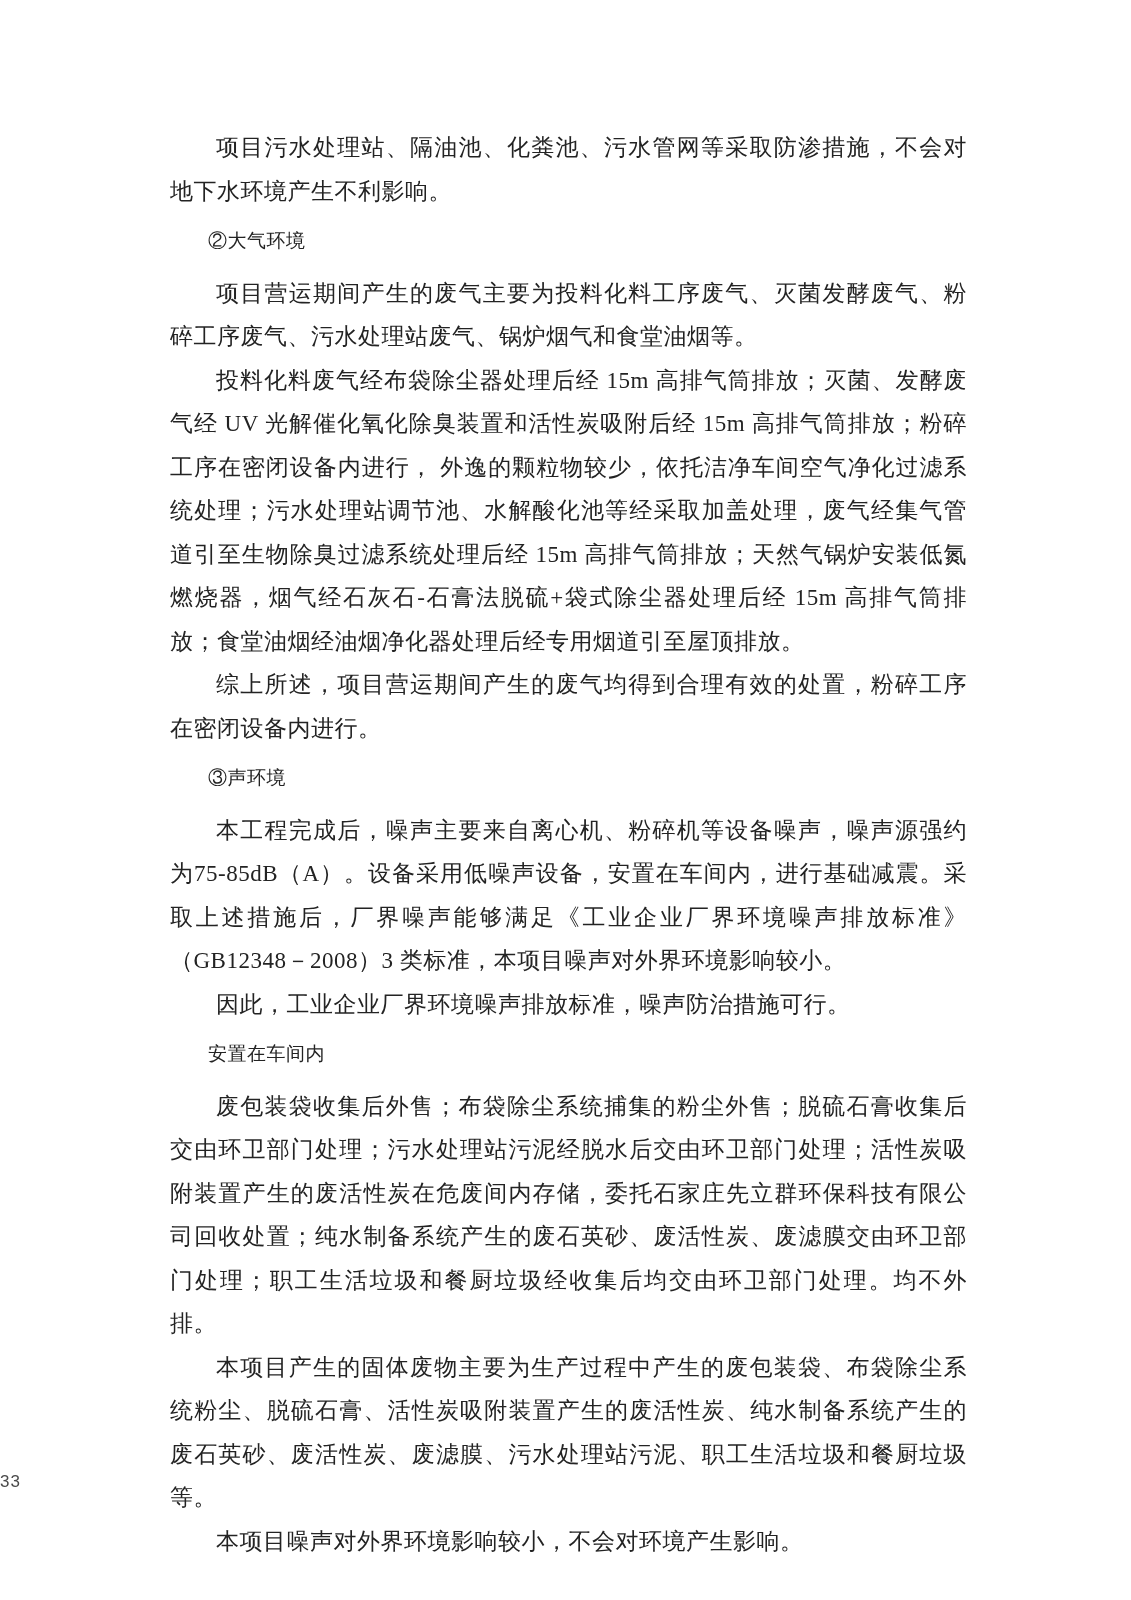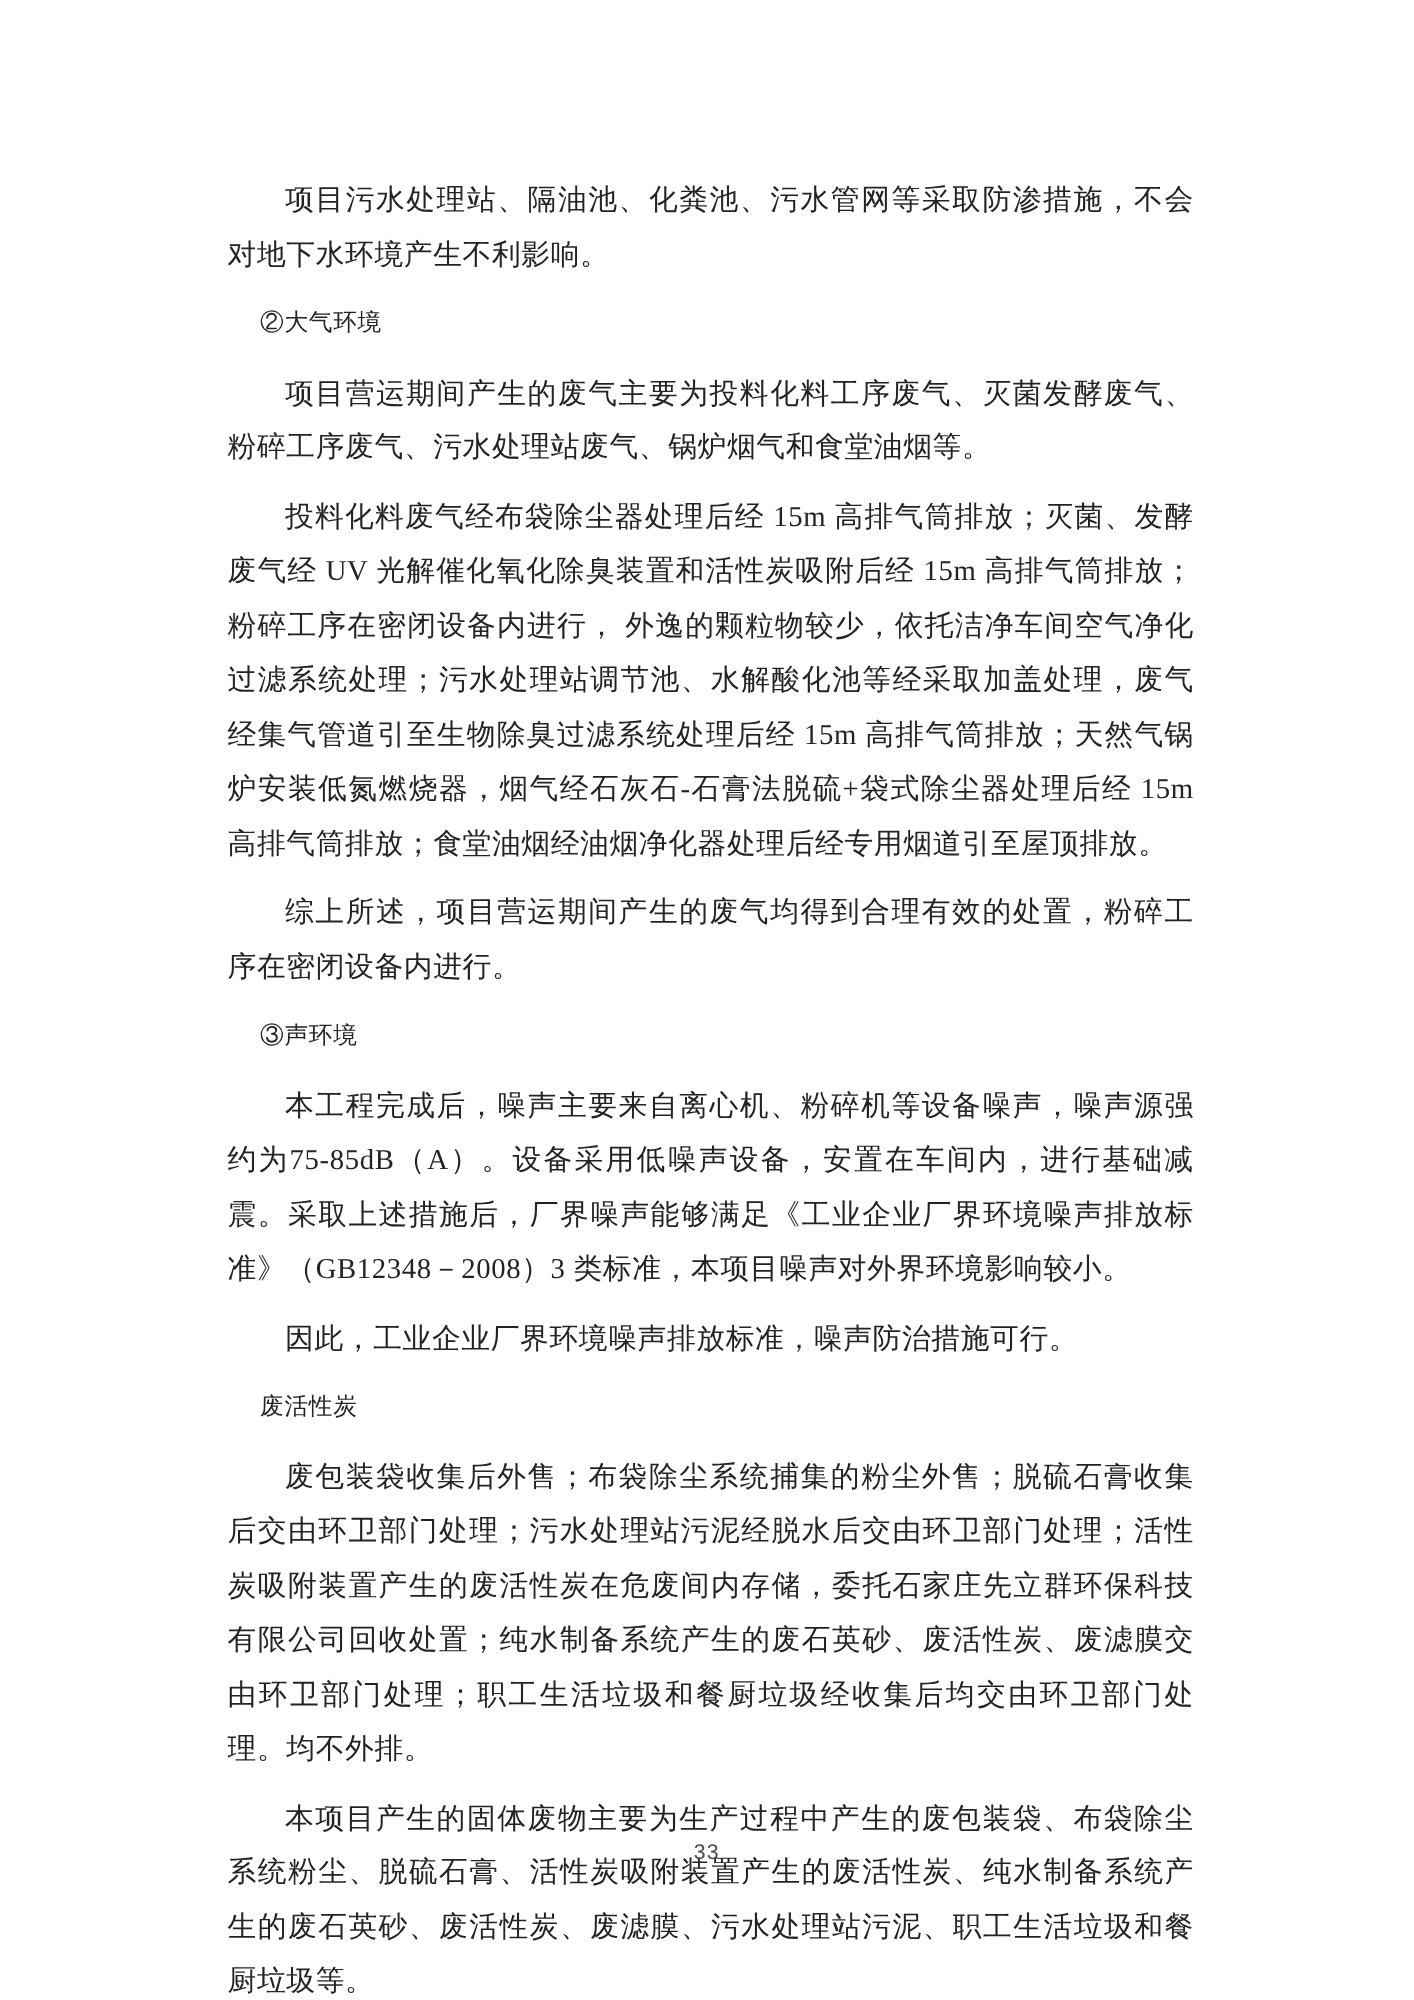--- a/index.html
+++ b/index.html
@@ -20,54 +20,54 @@
     left: 170px;
     top: 126px;
     width: 797px;
     color: #232323;
     font-size: 23px;
     line-height: 43.5px;
     text-align: justify;
     letter-spacing: 0.5px;
   }
   .para {
-    margin: 12px;
+    margin: 0;
     text-indent: 2em;
   }
   .heading {
     margin: 6px 0 9px 0;
     text-indent: 2em;
     font-size: 19px;
     font-weight: normal;
     line-height: 43.5px;
   }
   .footer {
     position: absolute;
     left: 0;
     right: 0;
     top: 1472px;
-    text-align: center;
+    text-align: left;
     color: #4a4a4a;
     font-size: 17px;
     font-family: "Liberation Sans", "DejaVu Sans", sans-serif;
     letter-spacing: 1px;
   }
 </style>
 </head>
 <body>
 
 <div class="page">
   <div class="content">
     <p class="para">项目污水处理站、隔油池、化粪池、污水管网等采取防渗措施，不会对地下水环境产生不利影响。</p>
     <p class="heading">②大气环境</p>
     <p class="para">项目营运期间产生的废气主要为投料化料工序废气、灭菌发酵废气、粉碎工序废气、污水处理站废气、锅炉烟气和食堂油烟等。</p>
     <p class="para">投料化料废气经布袋除尘器处理后经 15m 高排气筒排放；灭菌、发酵废气经 UV 光解催化氧化除臭装置和活性炭吸附后经 15m 高排气筒排放；粉碎工序在密闭设备内进行， 外逸的颗粒物较少，依托洁净车间空气净化过滤系统处理；污水处理站调节池、水解酸化池等经采取加盖处理，废气经集气管道引至生物除臭过滤系统处理后经 15m 高排气筒排放；天然气锅炉安装低氮燃烧器，烟气经石灰石-石膏法脱硫+袋式除尘器处理后经 15m 高排气筒排放；食堂油烟经油烟净化器处理后经专用烟道引至屋顶排放。</p>
     <p class="para">综上所述，项目营运期间产生的废气均得到合理有效的处置，粉碎工序在密闭设备内进行。</p>
     <p class="heading">③声环境</p>
     <p class="para">本工程完成后，噪声主要来自离心机、粉碎机等设备噪声，噪声源强约为75-85dB（A）。设备采用低噪声设备，安置在车间内，进行基础减震。采取上述措施后，厂界噪声能够满足《工业企业厂界环境噪声排放标准》（GB12348－2008）3 类标准，本项目噪声对外界环境影响较小。</p>
     <p class="para">因此，工业企业厂界环境噪声排放标准，噪声防治措施可行。</p>
-    <p class="heading">废活性炭</p>
+    <p class="heading">安置在车间内</p>
     <p class="para">废包装袋收集后外售；布袋除尘系统捕集的粉尘外售；脱硫石膏收集后交由环卫部门处理；污水处理站污泥经脱水后交由环卫部门处理；活性炭吸附装置产生的废活性炭在危废间内存储，委托石家庄先立群环保科技有限公司回收处置；纯水制备系统产生的废石英砂、废活性炭、废滤膜交由环卫部门处理；职工生活垃圾和餐厨垃圾经收集后均交由环卫部门处理。均不外排。</p>
     <p class="para">本项目产生的固体废物主要为生产过程中产生的废包装袋、布袋除尘系统粉尘、脱硫石膏、活性炭吸附装置产生的废活性炭、纯水制备系统产生的废石英砂、废活性炭、废滤膜、污水处理站污泥、职工生活垃圾和餐厨垃圾等。</p>
     <p class="para">本项目噪声对外界环境影响较小，不会对环境产生影响。</p>
   </div>
   <div class="footer">33</div>
 </div>
 
 </body></html>

